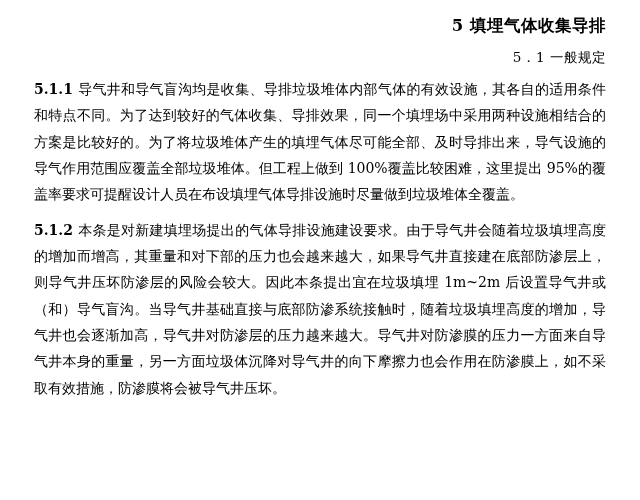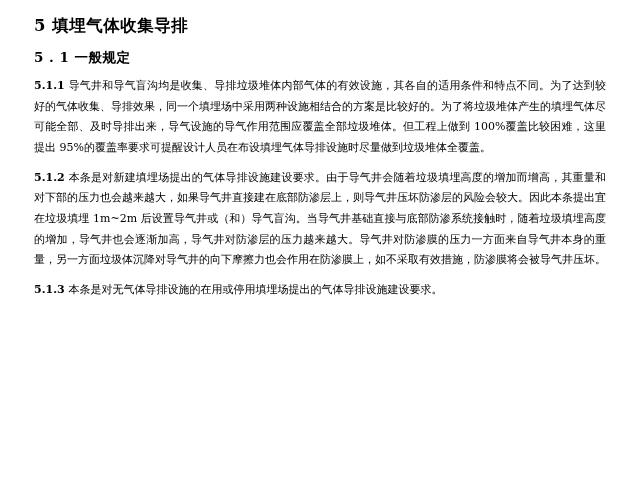--- a/index.html
+++ b/index.html
@@ -15,39 +15,39 @@
     overflow: hidden;
   }
   .page {
     width: 640px;
     height: 500px;
     box-sizing: border-box;
     padding: 10px 34px 0 34px;
     position: relative;
   }
   .chapter-title {
-    text-align: left;
+    text-align: right;
     font-family: "DejaVu Serif", "Liberation Serif", serif;
     font-weight: bold;
     font-size: 16.5px;
     letter-spacing: 0.5px;
     margin: 4px 0 0 0;
     line-height: 1.4;
   }
   .section-title {
-    text-align: left;
+    text-align: right;
     font-family: "DejaVu Serif", "Liberation Serif", serif;
     font-size: 13.5px;
-    font-weight: bold;
+    font-weight: normal;
     margin: 12px 0 0 0;
     letter-spacing: 0.5px;
   }
   .para {
     font-family: "DejaVu Serif", "Liberation Serif", serif;
-    font-size: 11px;
+    font-size: 14px;
     line-height: 1.88;
     text-align: justify;
     text-justify: inter-ideograph;
     margin: 9px 0 0 0;
     text-indent: 0;
   }
   .para .num {
     font-weight: bold;
     font-family: "DejaVu Serif", "Liberation Serif", serif;
   }
@@ -65,18 +65,15 @@
   <h2 class="section-title">5 . 1  一般规定</h2>
 
   <p class="para">
     <span class="num">5.1.1  </span><span class="body-text">导气井和导气盲沟均是收集、导排垃圾堆体内部气体的有效设施，其各自的适用条件和特点不同。为了达到较好的气体收集、导排效果，同一个填埋场中采用两种设施相结合的方案是比较好的。为了将垃圾堆体产生的填埋气体尽可能全部、及时导排出来，导气设施的导气作用范围应覆盖全部垃圾堆体。但工程上做到 100%覆盖比较困难，这里提出 95%的覆盖率要求可提醒设计人员在布设填埋气体导排设施时尽量做到垃圾堆体全覆盖。</span>
   </p>
 
   <p class="para">
     <span class="num">5.1.2  </span><span class="body-text">本条是对新建填埋场提出的气体导排设施建设要求。由于导气井会随着垃圾填埋高度的增加而增高，其重量和对下部的压力也会越来越大，如果导气井直接建在底部防渗层上，则导气井压坏防渗层的风险会较大。因此本条提出宜在垃圾填埋 1m~2m 后设置导气井或（和）导气盲沟。当导气井基础直接与底部防渗系统接触时，随着垃圾填埋高度的增加，导气井也会逐渐加高，导气井对防渗层的压力越来越大。导气井对防渗膜的压力一方面来自导气井本身的重量，另一方面垃圾体沉降对导气井的向下摩擦力也会作用在防渗膜上，如不采取有效措施，防渗膜将会被导气井压坏。</span>
   </p>
 
-  <p class="para">
-    <span class="num">5.1.3  </span><span class="body-text">本条是对无气体导排设施的在用或停用填埋场提出的气体导排设施建设要求。</span>
-  </p>
 
 
 </div>
 
 </body></html>

